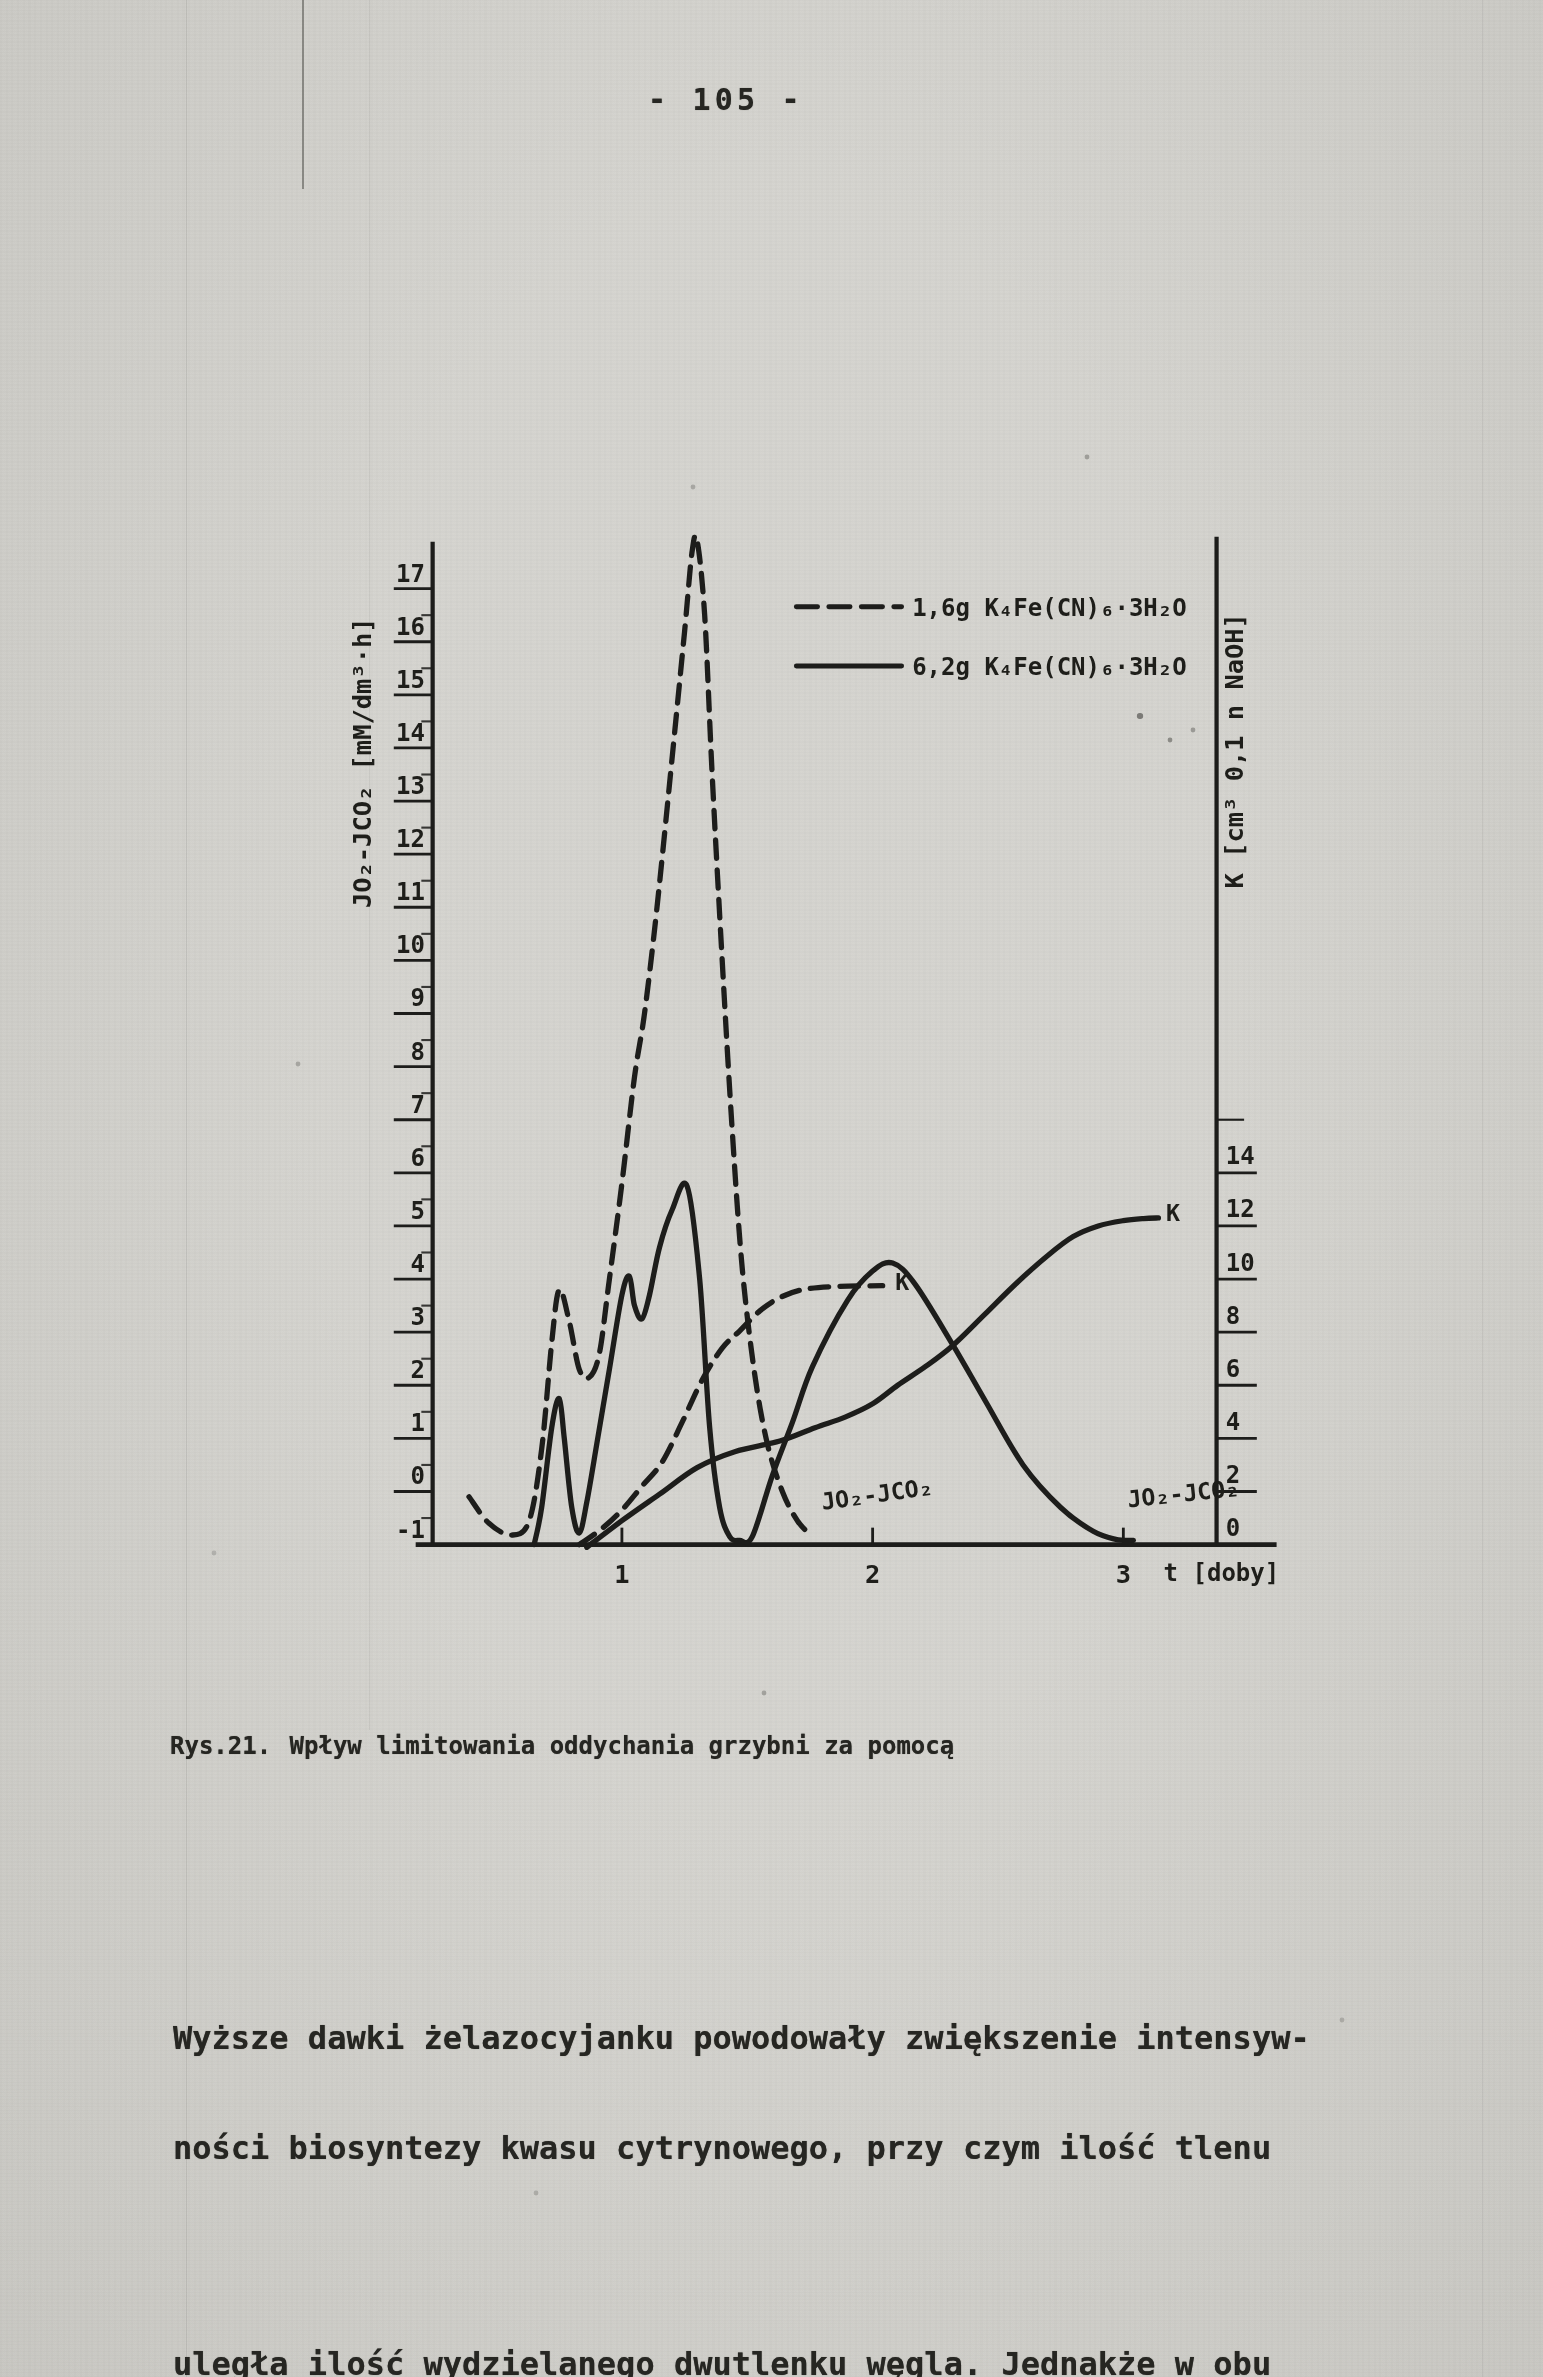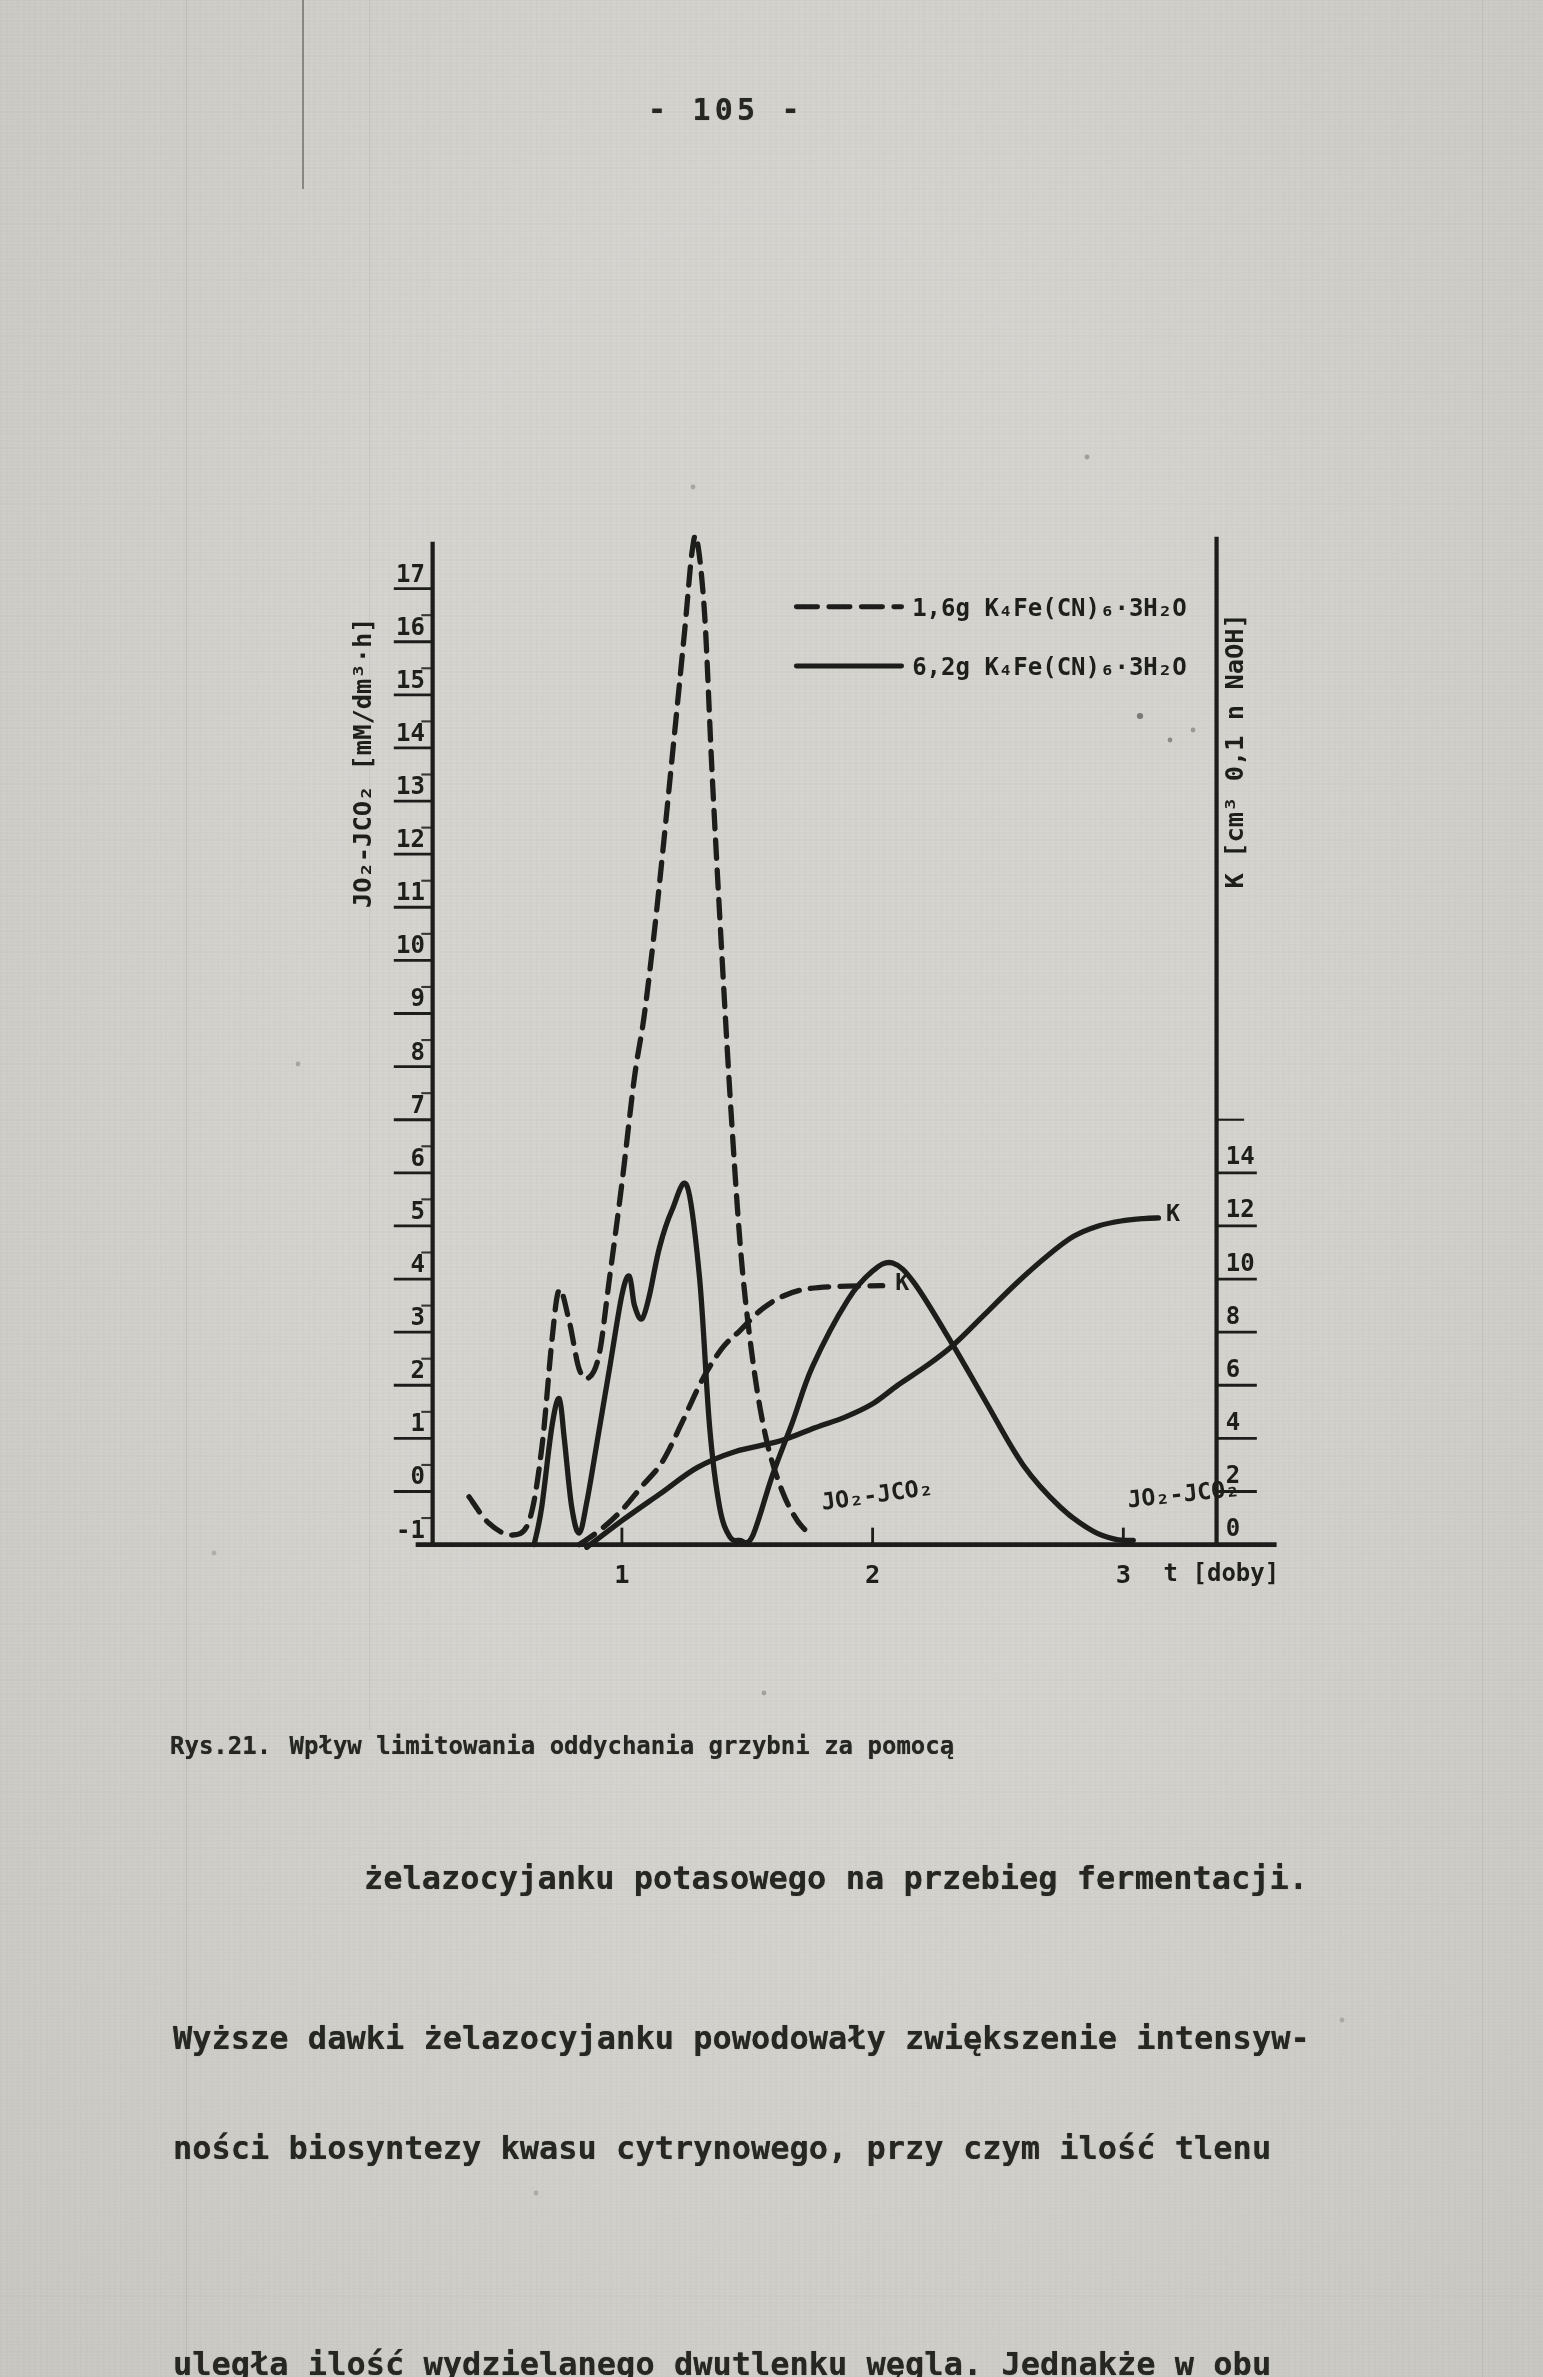--- a/index.html
+++ b/index.html
@@ -34,21 +34,21 @@
       692px 486px 0 1.4px rgba(35,35,31,.25),
       297px 1063px 0 1.4px rgba(35,35,31,.25),
       763px 1692px 0 1.4px rgba(35,35,31,.28),
       535px 2192px 0 1.4px rgba(35,35,31,.20),
       1341px 2019px 0 1.4px rgba(35,35,31,.20),
       213px 1552px 0 1.4px rgba(35,35,31,.18);
   }
   .ink{text-shadow:0 0 0.8px rgba(25,25,20,.65);}
   .page-number{
     position:absolute;left:648px;top:82px;
-    font-size:30px;font-weight:700;letter-spacing:4.2px;white-space:pre;margin-top:10px;
+    font-size:30px;font-weight:700;letter-spacing:4.2px;white-space:pre;
   }
   .chart-wrap{position:absolute;left:350px;top:512px;width:1017px;height:1116px;}
   .chart-wrap svg{width:100%;height:100%;display:block;}
   .chart-wrap text{
     font-family:"DejaVu Sans Mono","Liberation Mono",monospace;
     font-weight:700;fill:#1e1e1a;
   }
   .caption{position:absolute;left:170px;top:1732px;font-size:24px;font-weight:700;white-space:pre;}
   .caption .cap-prefix{margin-right:18.4px;}
   .caption-line2{position:absolute;left:364px;top:1859px;font-size:32px;font-weight:700;white-space:pre;}
@@ -173,19 +173,18 @@
         <path d="M324.6 1462.0 C330.0 1458.2 346.5 1447.6 356.6 1439.4 C366.7 1431.3 375.5 1423.1 385.0 1413.1 C394.5 1403.1 403.9 1390.6 413.4 1379.3 C422.9 1368.0 432.3 1360.5 441.8 1345.4 C451.3 1330.4 460.7 1308.5 470.2 1289.0 C479.7 1269.6 489.1 1246.4 498.6 1228.9 C508.1 1211.3 518.1 1195.4 527.0 1183.8 C535.9 1172.2 543.0 1168.1 551.9 1159.3 C560.7 1150.5 570.8 1139.0 580.3 1131.1 C589.7 1123.3 598.6 1117.3 608.6 1112.3 C618.7 1107.3 627.6 1103.7 640.6 1101.0 C653.6 1098.4 667.8 1097.5 686.8 1096.5 C705.7 1095.6 743.0 1095.6 754.2 1095.4" fill="none" stroke="#1d1d1b" stroke-width="7.5" stroke-linecap="round" stroke-linejoin="round" stroke-dasharray="26 16"></path>
         <path d="M335.3 1465.8 C343.6 1459.5 367.8 1440.7 385.0 1428.2 C402.2 1415.6 420.5 1403.1 438.3 1390.6 C456.0 1378.0 473.8 1363.0 491.5 1353.0 C509.3 1342.9 525.2 1336.7 544.8 1330.4 C564.3 1324.1 589.7 1321.0 608.6 1315.4 C627.6 1309.7 643.0 1302.2 658.4 1296.6 C673.7 1290.9 687.3 1287.2 701.0 1281.5 C714.6 1275.9 727.6 1270.2 740.0 1262.7 C752.4 1255.2 763.1 1245.2 775.5 1236.4 C787.9 1227.6 801.5 1219.5 814.5 1210.1 C827.6 1200.7 839.4 1192.5 853.6 1180.0 C867.8 1167.5 884.4 1149.9 899.8 1134.9 C915.1 1119.8 931.1 1103.5 945.9 1089.8 C960.7 1076.0 975.5 1062.8 988.5 1052.2 C1001.5 1041.5 1012.2 1032.7 1024.0 1025.8 C1035.8 1018.9 1047.7 1014.6 1059.5 1010.8 C1071.3 1007.0 1084.3 1005.0 1095.0 1003.3 C1105.7 1001.5 1115.1 1000.9 1123.4 1000.3 C1131.7 999.6 1141.2 999.6 1144.7 999.5" fill="none" stroke="#1d1d1b" stroke-width="7.5" stroke-linecap="round" stroke-linejoin="round"></path>
         <text transform="translate(669 1413.12) rotate(-8)" text-anchor="start" font-size="33">JO₂-JCO₂</text>
         <text transform="translate(1102.1 1409.36) rotate(-6)" text-anchor="start" font-size="33">JO₂-JCO₂</text>
         <text transform="translate(771.9499999999999 1101.04) rotate(0)" text-anchor="start" font-size="33">K</text>
         <text transform="translate(1155.35 1003.28) rotate(0)" text-anchor="start" font-size="33">K</text>
       </svg>
   </div>
 
   <div class="caption ink"><span class="cap-prefix">Rys.21.</span><span>Wpływ limitowania oddychania grzybni za pomocą</span></div>
-  <div class="caption-line2 ink">żelazocyjanku potasowego na przebieg fermentacji.</div>
 
   <div class="bodyline bl-1 ink">ności biosyntezy kwasu cytrynowego, przy czym ilość tlenu</div>
   <div class="bodyline bl-0 ink">Wyższe dawki żelazocyjanku powodowały zwiększenie intensyw-</div>
   <div class="bodyline bl-3 ink">uległa ilość wydzielanego dwutlenku węgla. Jednakże w obu</div>
 </div>
 
 
 </body></html>

